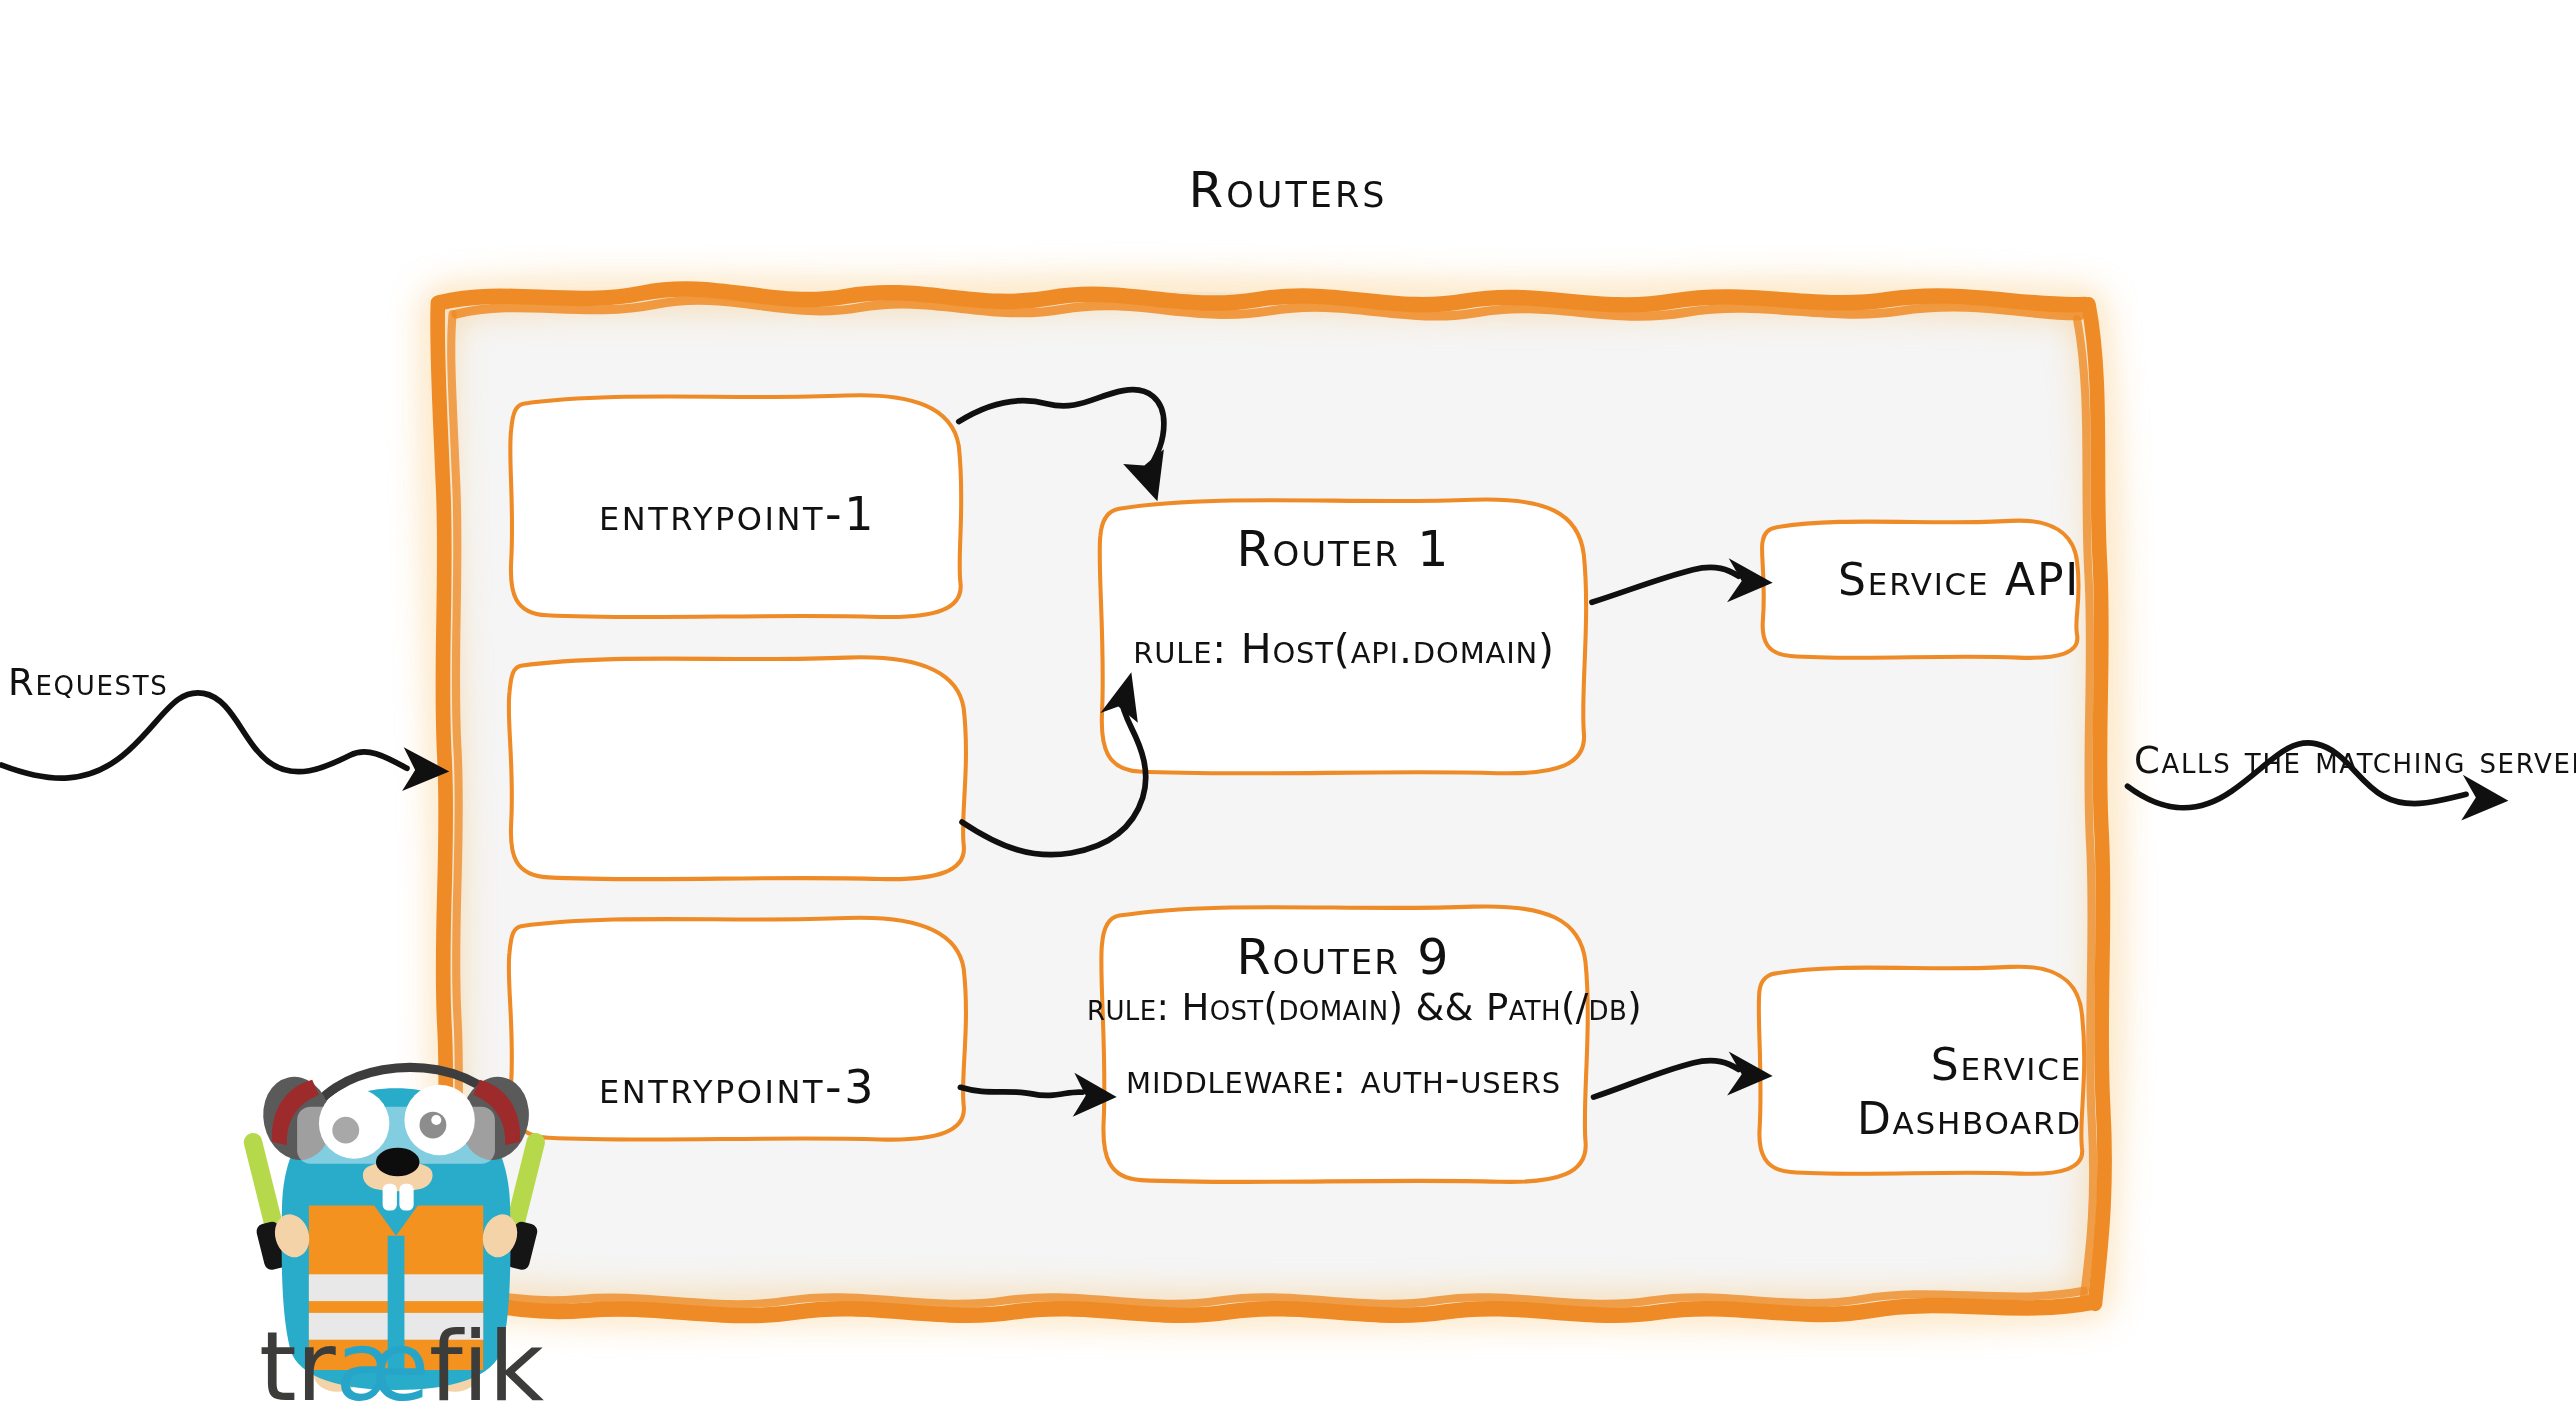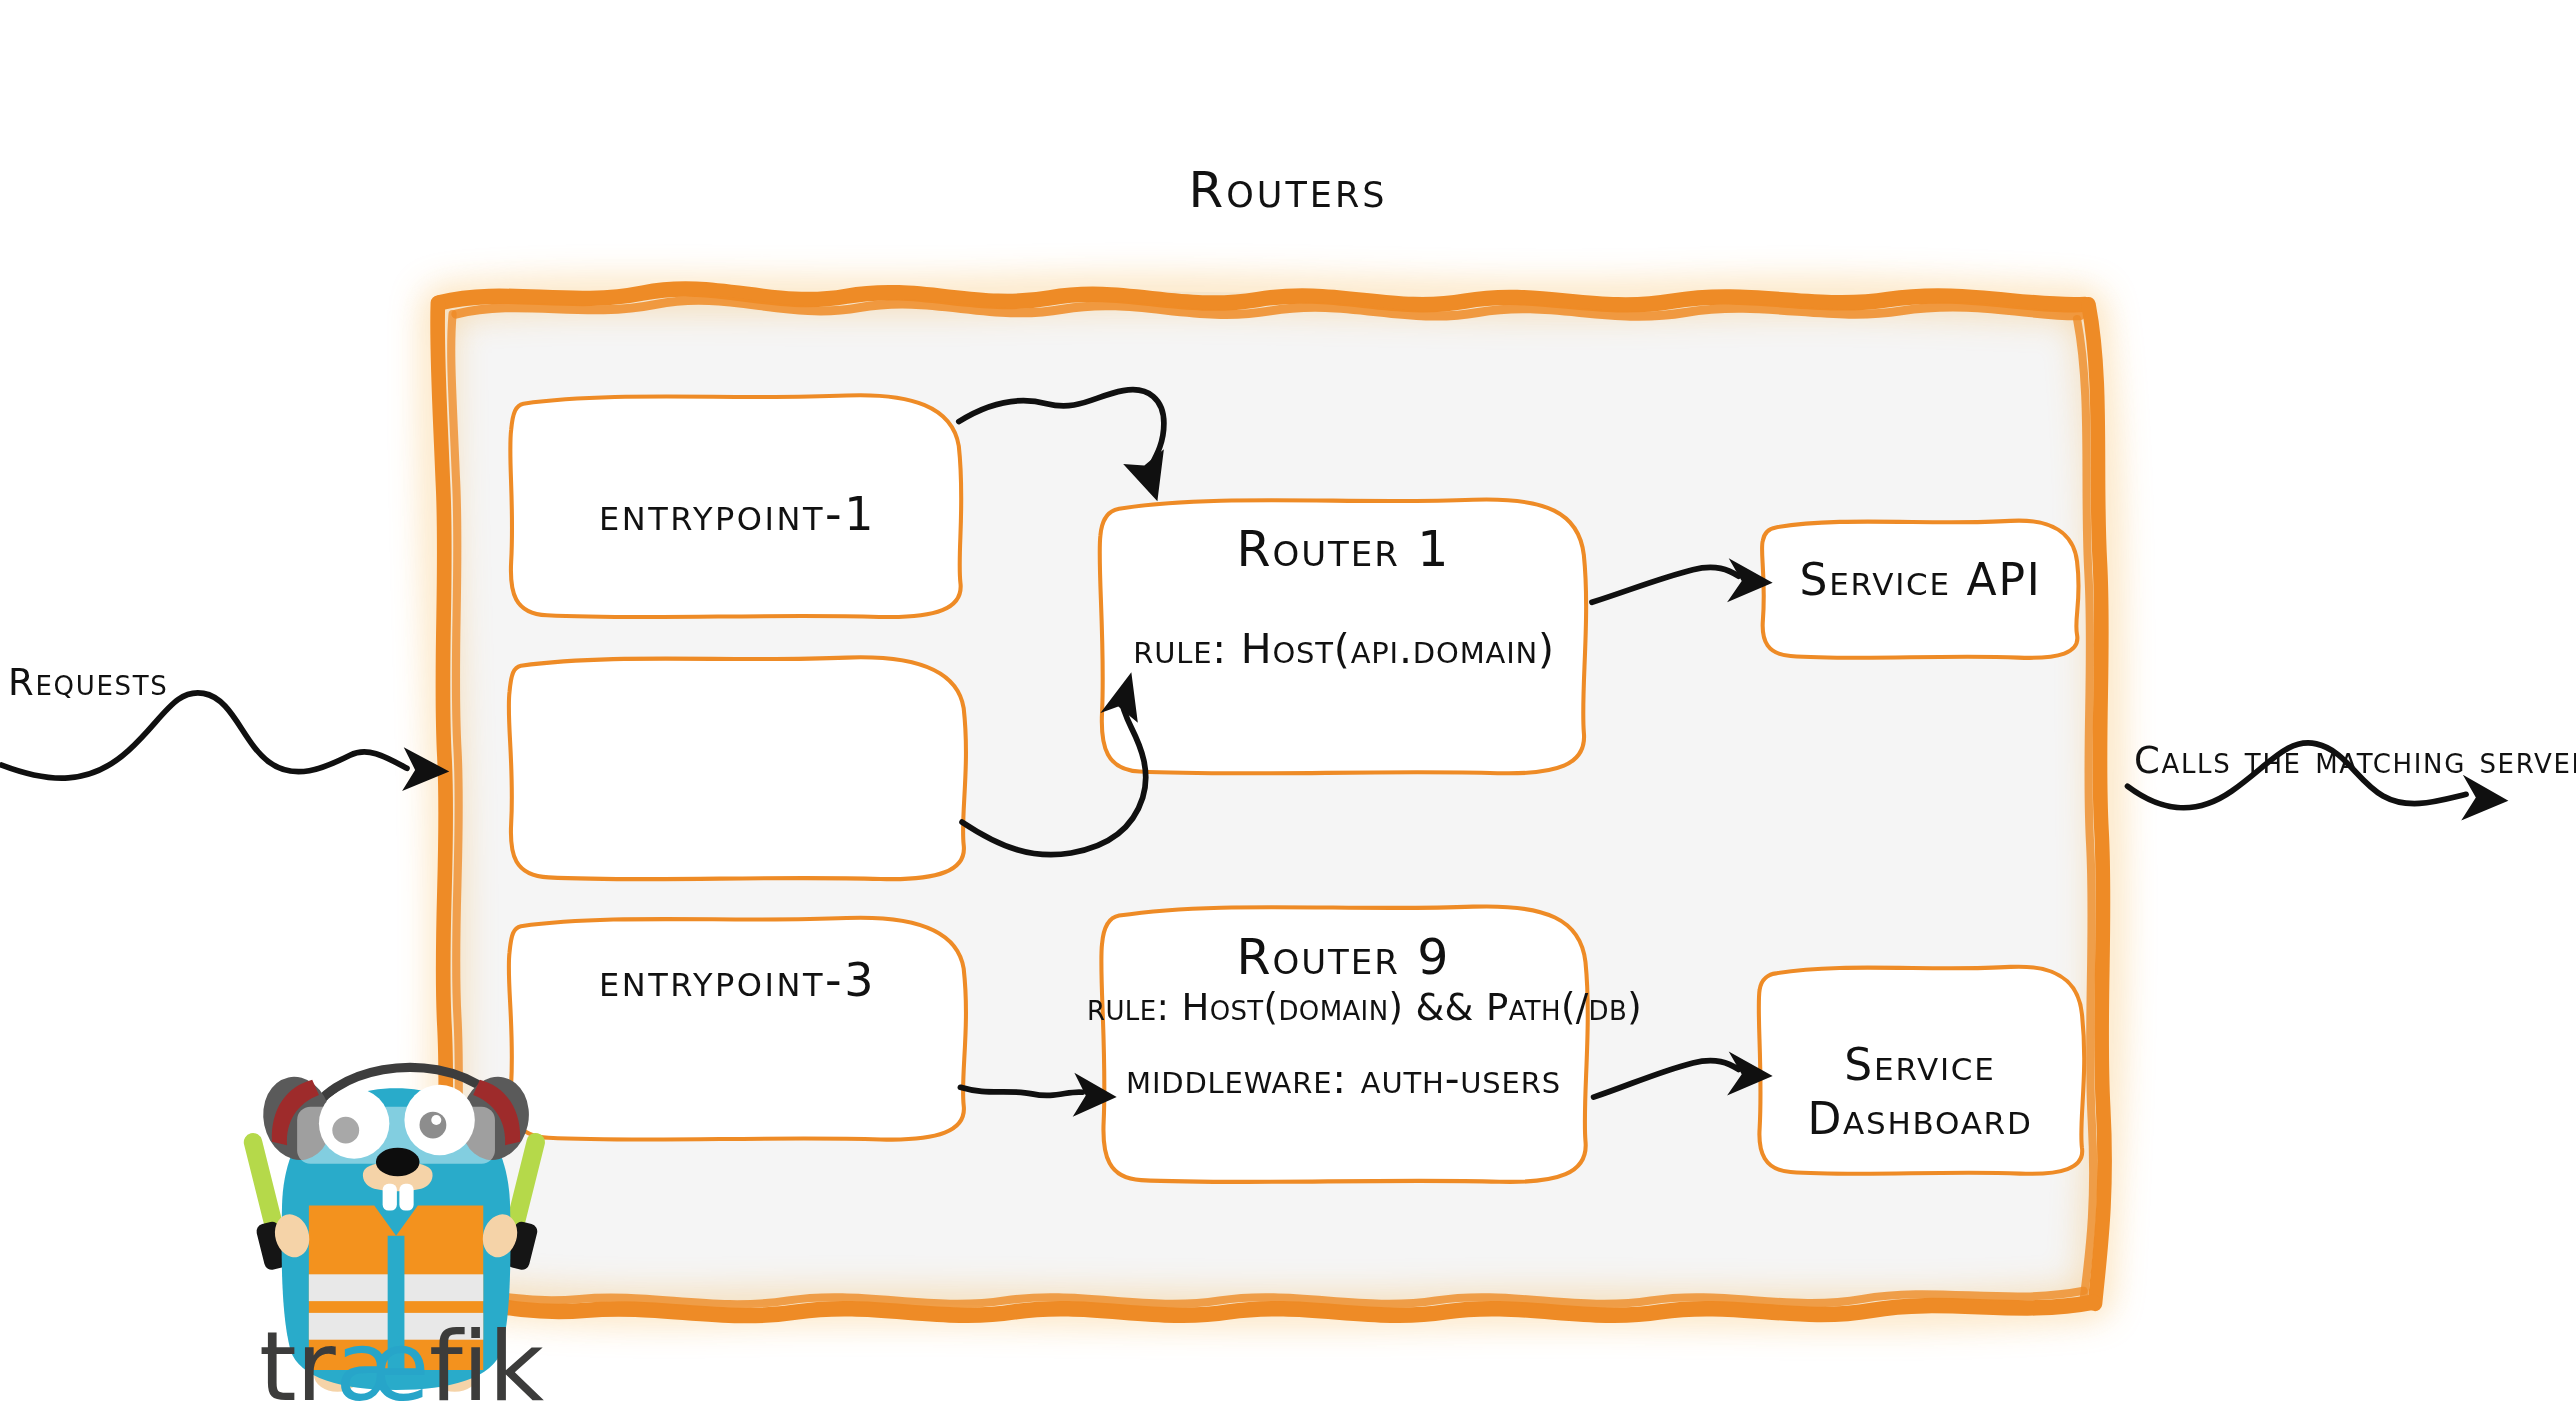--- a/index.html
+++ b/index.html
@@ -31,21 +31,21 @@
 
   
   .ep-label{font-size:46px;font-variant:small-caps;letter-spacing:.055em;color:#111;text-align:center;}
 
   
   .router-title{font-size:49px;font-variant:small-caps;letter-spacing:.04em;color:#111;text-align:center;}
   .router-line{font-size:41px;font-variant:small-caps;letter-spacing:.02em;color:#111;text-align:center;}
   .router-line-sm{font-size:37px;font-variant:small-caps;letter-spacing:.01em;color:#111;text-align:center;}
 
   
-  .svc-label{font-size:44px;font-variant:small-caps;letter-spacing:.04em;color:#111;text-align:center;line-height:1.22em;}
+  .svc-label{font-size:44px;font-variant:small-caps;letter-spacing:.04em;color:#111;text-align:right;line-height:1.22em;}
 
   
   .side-label{font-size:37px;font-variant:small-caps;letter-spacing:.045em;color:#111;}
 
   
   #wordmark{position:absolute;left:259px;top:1319px;font-size:96px;
             font-family:"DejaVu Sans","Liberation Sans",sans-serif;
             font-weight:400;letter-spacing:-.005em;line-height:1;}
   #wordmark .dark{color:#3c3c3b;}
   #wordmark .cyan{color:#27a5c9;}
@@ -232,21 +232,21 @@
     </g>
   </svg>
 
   <div class="txt" id="title">
     <span class="t hand">Routers</span>
   </div>
 
   <div class="txt" style="left:511px;top:487px;width:453px;">
     <span class="ep-label hand">entrypoint-1</span>
   </div>
-  <div class="txt" style="left:511px;top:953px;width:453px;">
+  <div class="txt" style="left:511px;top:1060px;width:453px;">
     <span class="ep-label hand">entrypoint-3</span>
   </div>
 
   <div class="txt" style="left:1102px;top:521px;width:483px;">
     <span class="router-title hand">Router 1</span>
   </div>
   <div class="txt" style="left:1094px;top:625px;width:500px;">
     <span class="router-line hand">rule: Host(api.domain)</span>
   </div>
 

